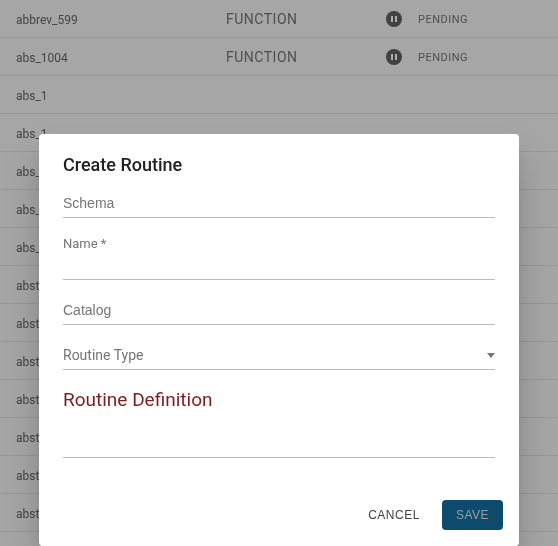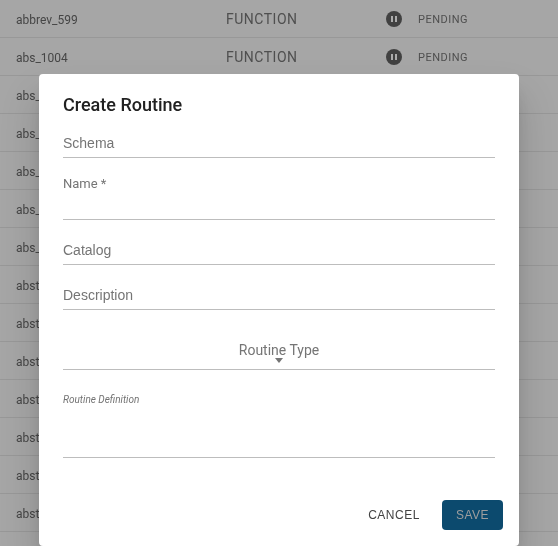--- a/index.html
+++ b/index.html
@@ -116,42 +116,40 @@
     .form-input::placeholder {
       color: #757575;
     }
     .select-field {
       display: flex;
       justify-content: space-between;
       align-items: center;
       border-bottom: 1px solid #bdbdbd;
       padding: 4px 0 6px;
       cursor: pointer;
-      flex-direction: column;
     }
     .select-label {
       font-size: 14px;
       color: #757575;
     }
     .select-arrow {
       width: 0;
       height: 0;
       border-left: 4px solid transparent;
       border-right: 4px solid transparent;
       border-top: 5px solid #757575;
     }
     .textarea-field {
       border-bottom: 1px solid #bdbdbd;
       padding-bottom: 6px;
       min-height: 70px;
     }
     .textarea-label {
-      font-size: 10px;
-      color: #737373;
-      font-style: italic;
+      font-size: 19px;
+      color: #7f1d1d;
     }
     .dialog-actions {
       display: flex;
       justify-content: flex-end;
       gap: 8px;
       padding: 8px 16px 16px;
     }
     .btn {
       padding: 8px 14px;
       border: none;
@@ -258,23 +256,20 @@
 
       <div class="form-field">
         <label class="form-label">Name *</label>
         <input class="form-input" type="text" style="">
       </div>
 
       <div class="form-field">
         <input class="form-input" type="text" placeholder="Catalog" style="">
       </div>
 
-      <div class="form-field tall">
-        <input class="form-input" type="text" placeholder="Description" style="">
-      </div>
 
 
       <div class="form-field">
         <div class="select-field">
           <span class="select-label">Routine Type</span>
           <span class="select-arrow"></span>
         </div>
       </div>
 
       <div class="form-field">

